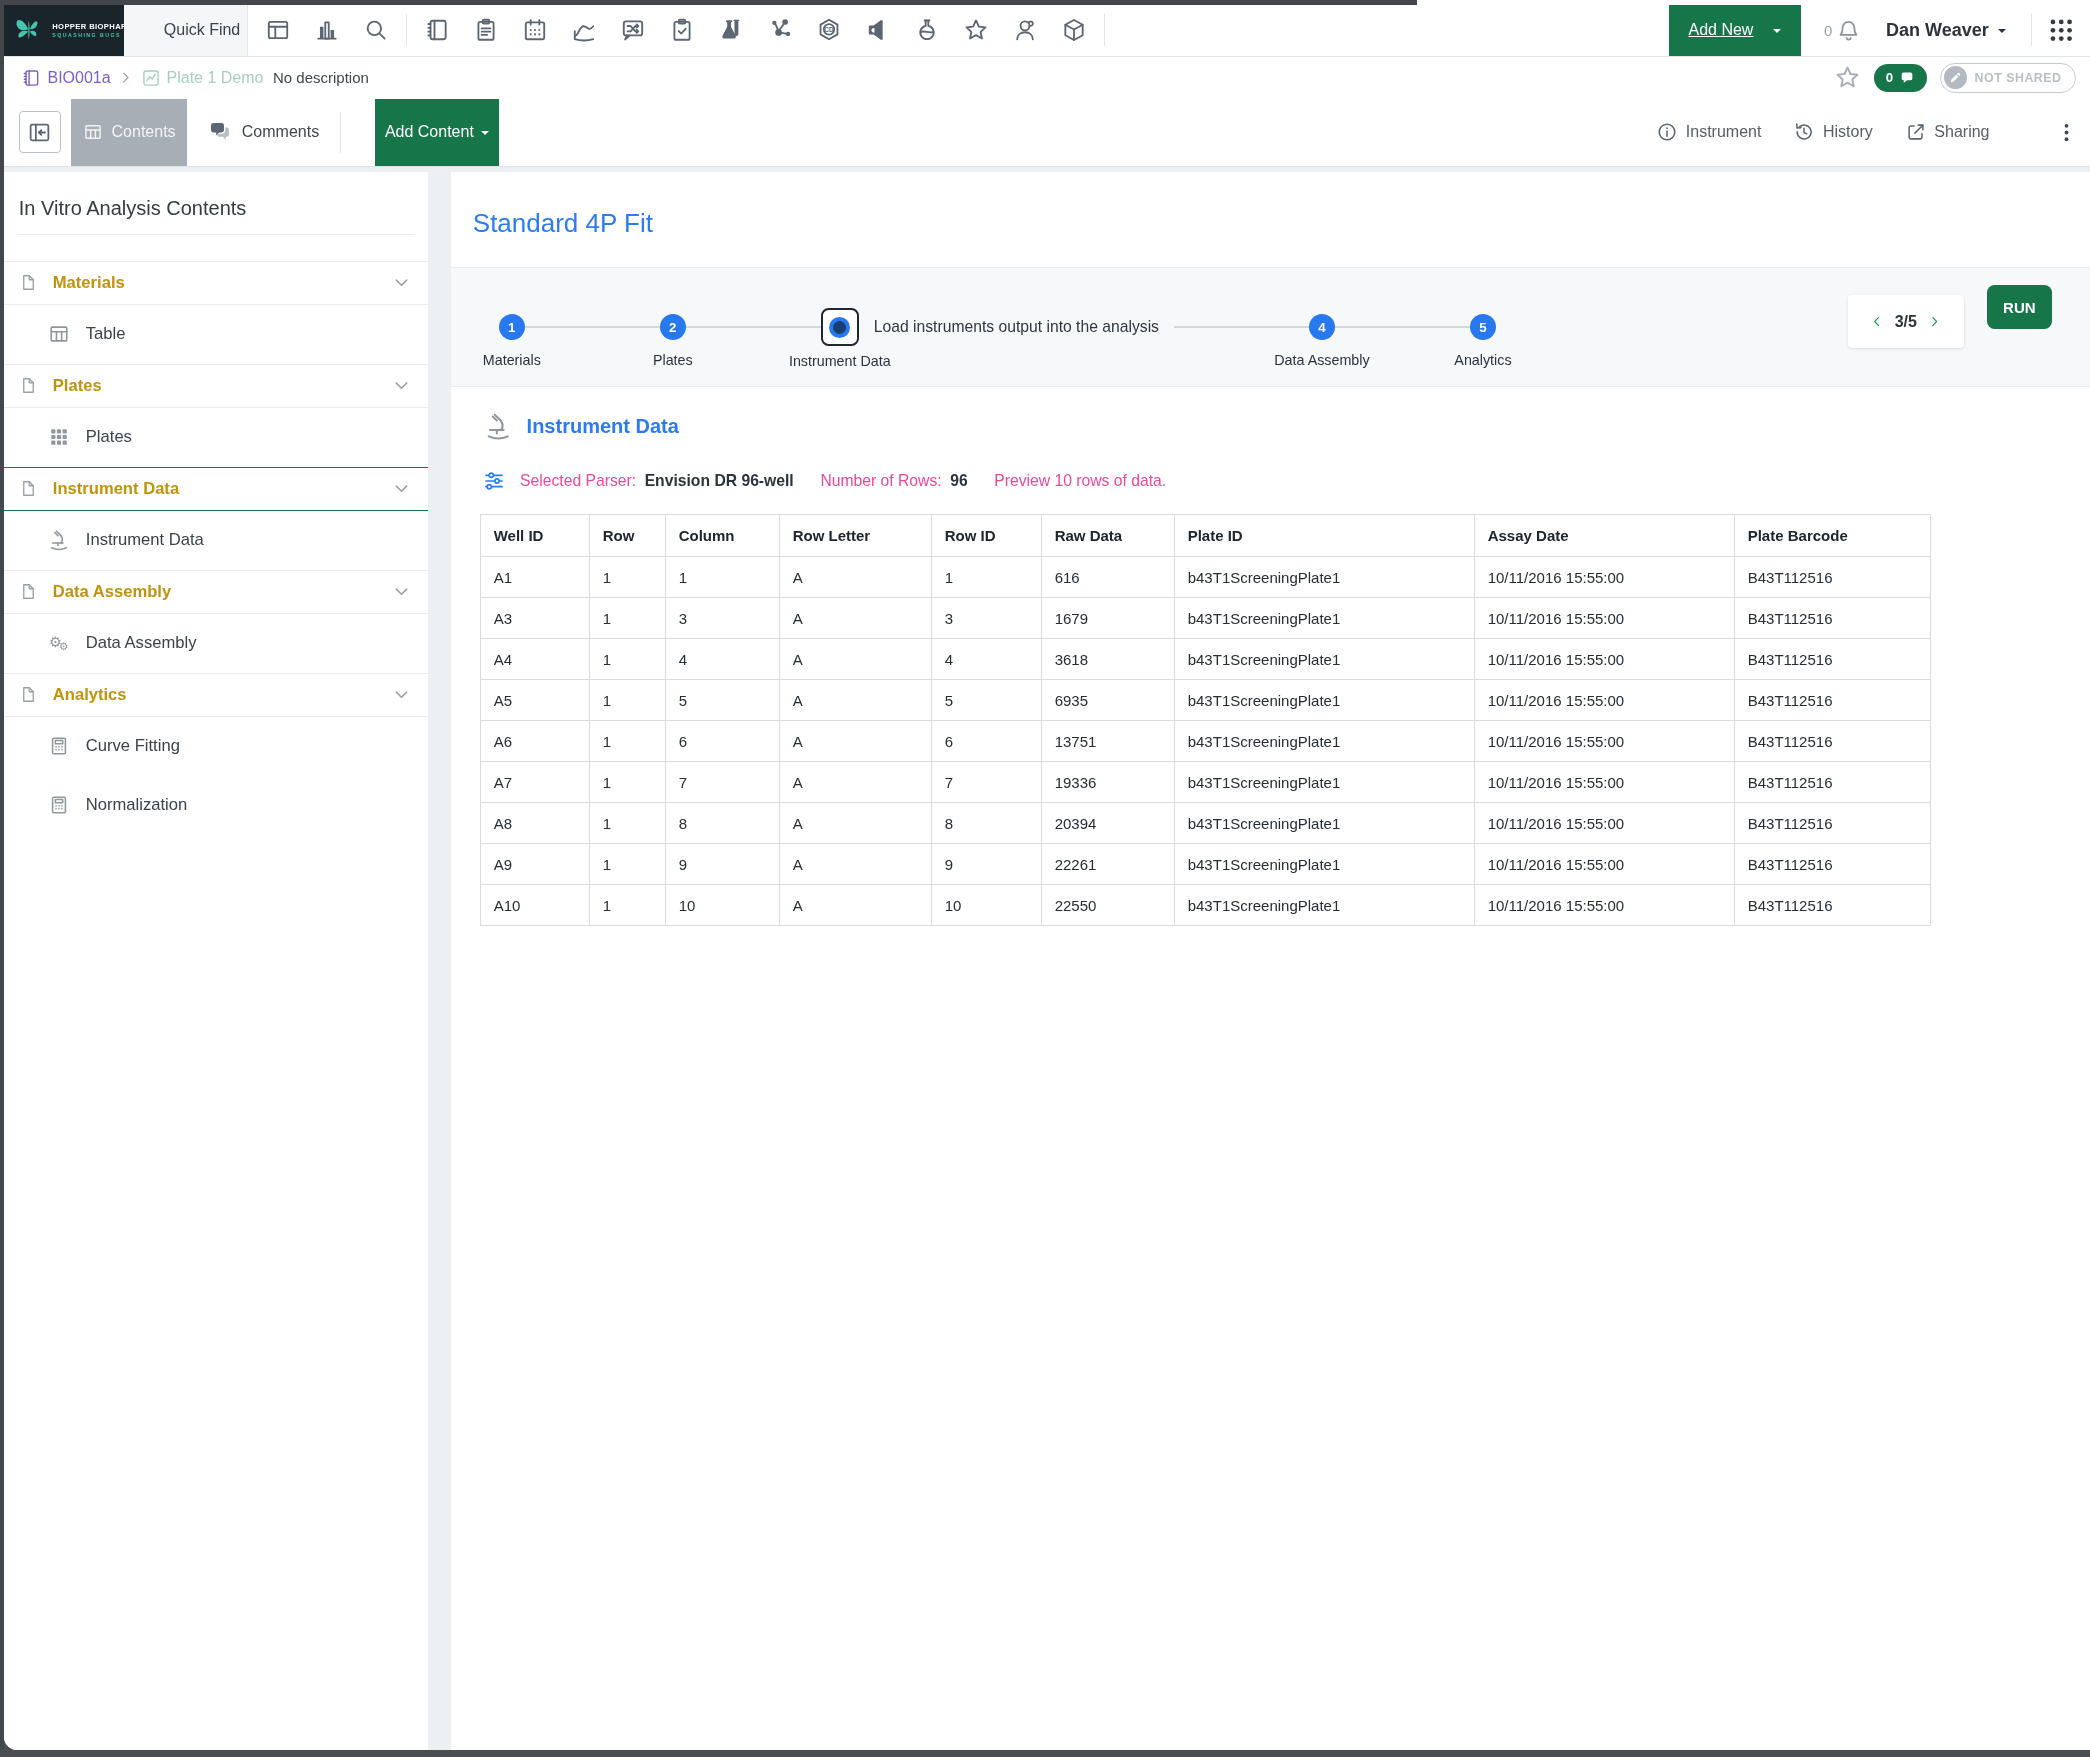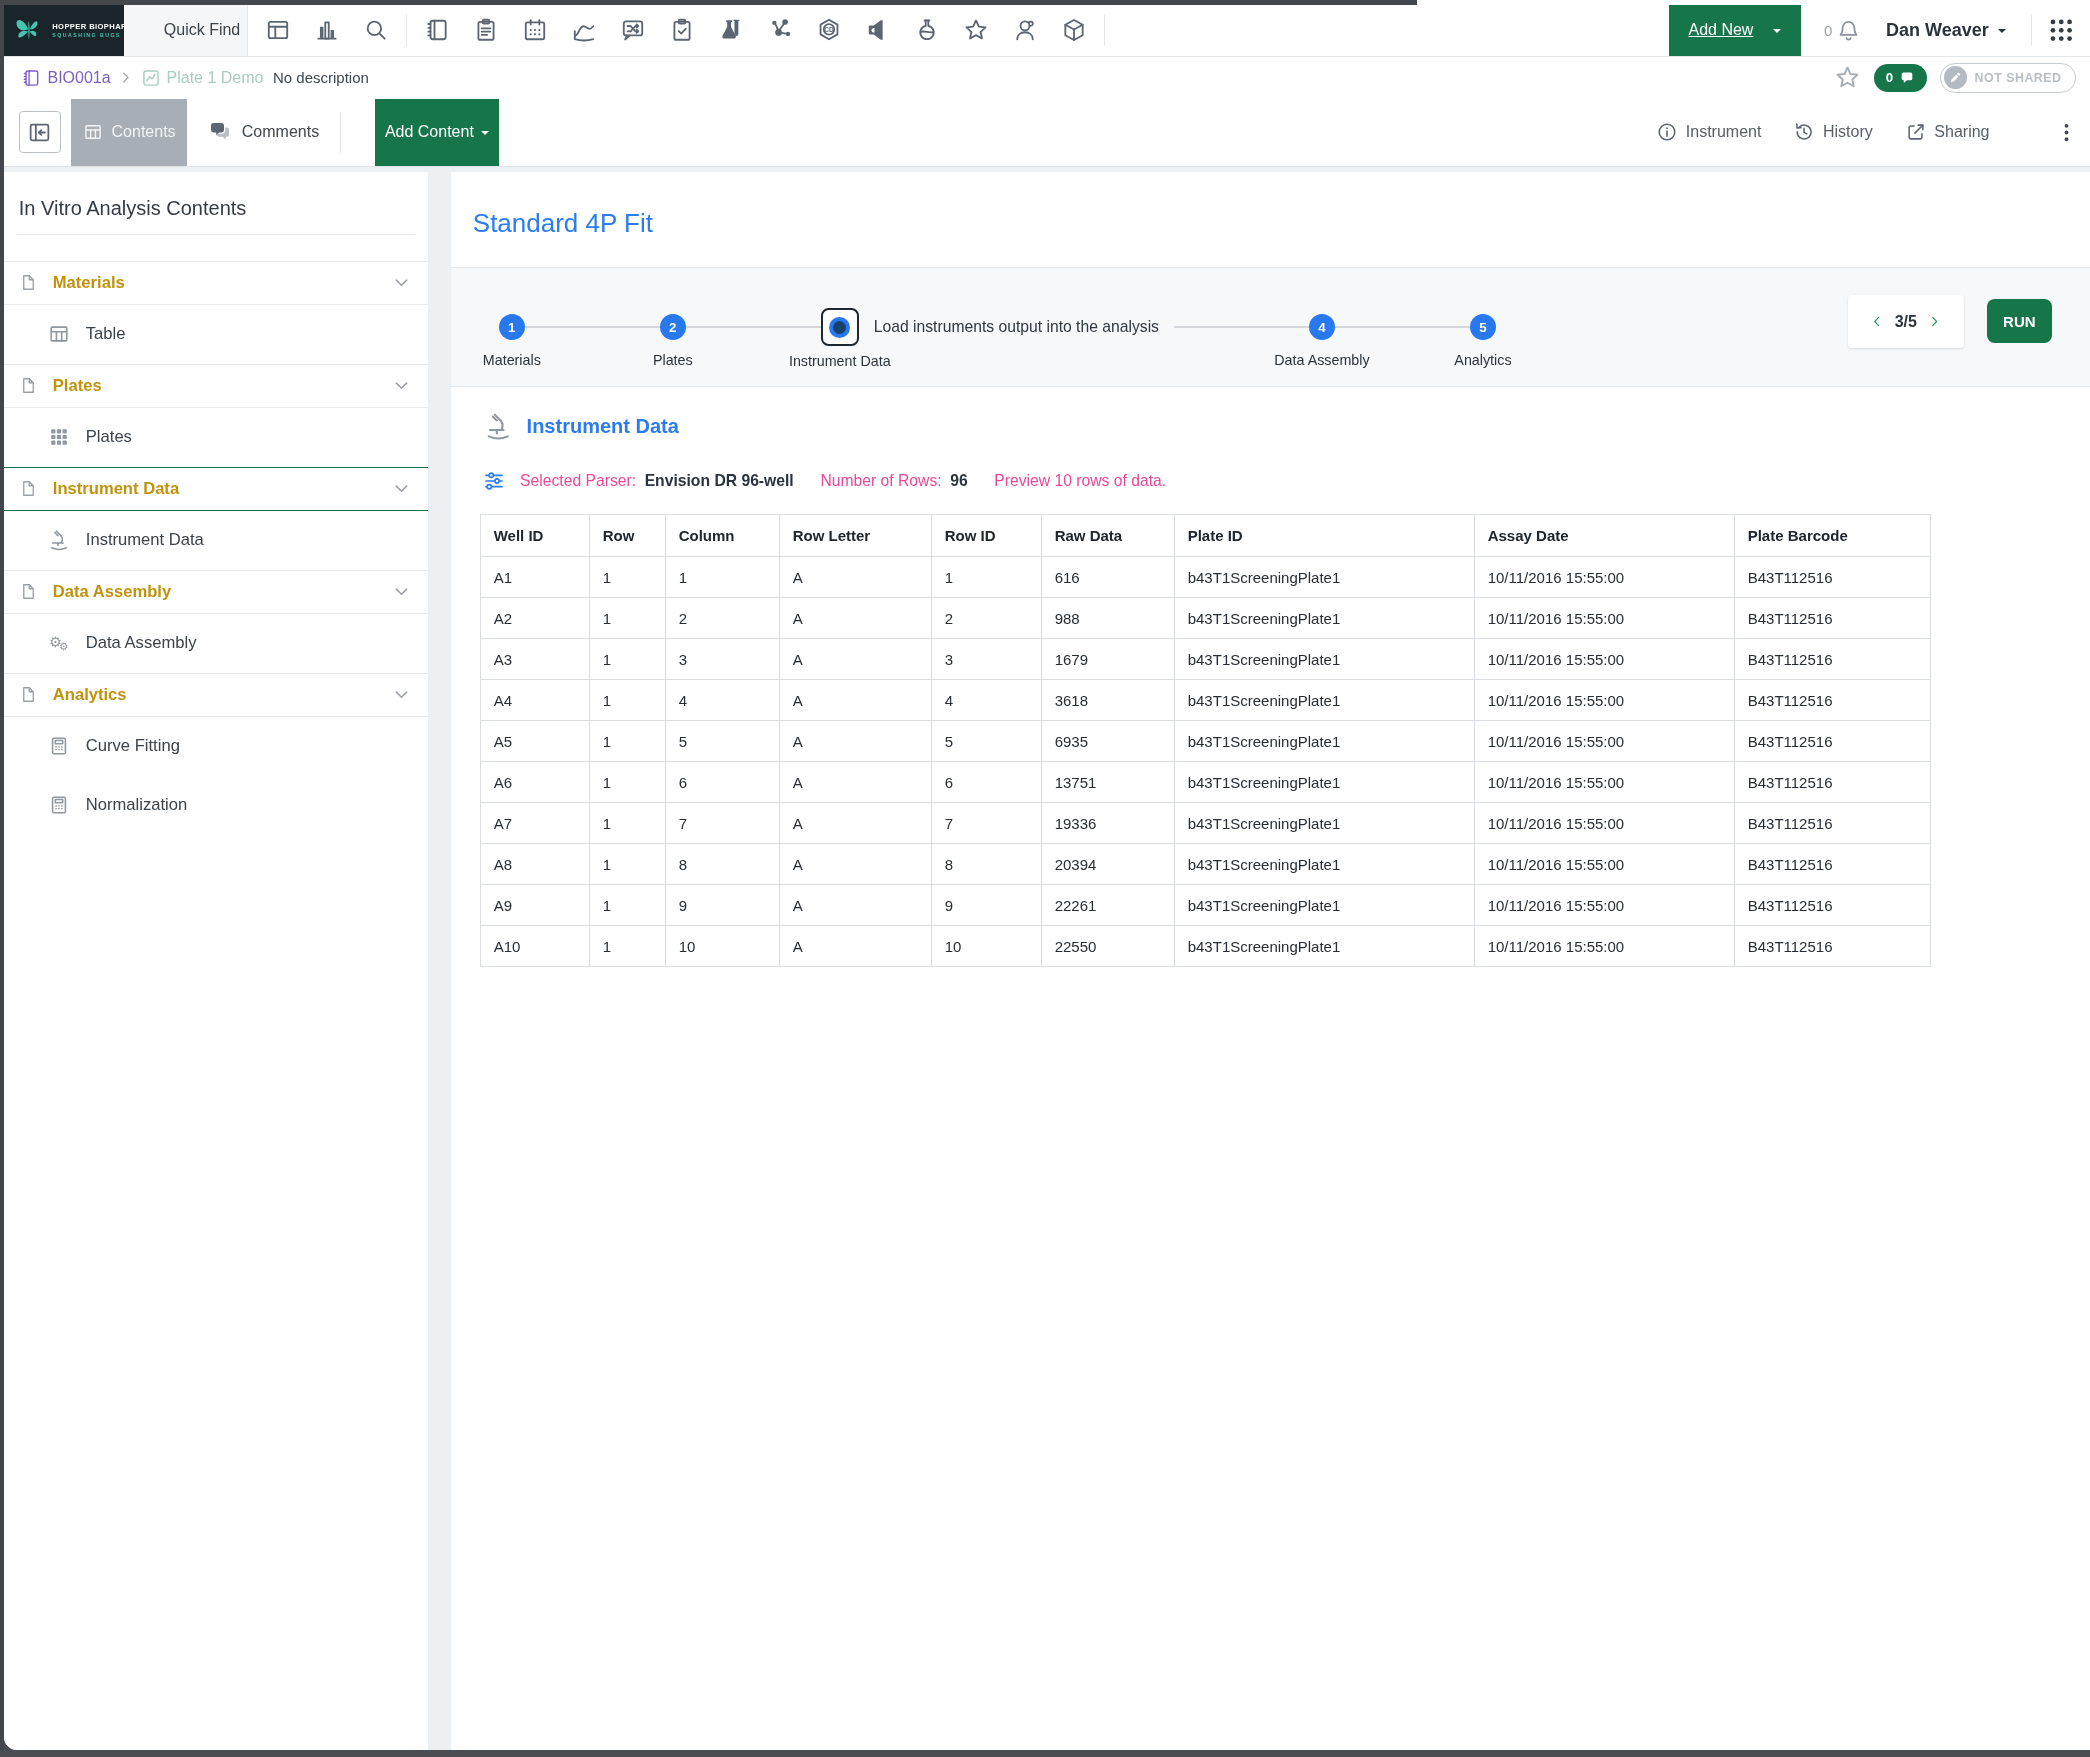--- a/index.html
+++ b/index.html
@@ -113,21 +113,21 @@
                  display:flex; align-items:center; justify-content:center; }
   .step-ring { width:21px; height:21px; border-radius:50%; border:4.8px solid #2878f0; background:#17406e; }
   .step-label { position:absolute; top:38px; left:50%; transform:translateX(-50%); white-space:nowrap; font-size:14.3px; color:#2b333c; }
   .step-node.current .step-label { top:45px; }
   .step-line { width:135px; height:1.9px; background:#d4d8dc; flex:none; }
   .step-desc { font-size:15.7px; color:#2f3740; margin:0 15px; white-space:nowrap; }
   .pager { position:absolute; right:127px; top:27px; width:116px; height:53px; background:#fff; border-radius:3.8px;
            box-shadow:0 1px 2.9px rgba(0,0,0,.12); display:flex; align-items:center; justify-content:center; gap:11.4px; }
   .pager .icon { width:13.3px; height:17px; color:#189a5a; cursor:pointer; }
   .pager-text { font-size:16px; font-weight:600; color:#2b333c; }
-  .run-btn { position:absolute; right:39px; top:31px; width:65px; height:44px; border-radius:7.6px; font-size:15px; font-weight:700; }
+  .run-btn { position:absolute; right:39px; top:17px; width:65px; height:44px; border-radius:7.6px; font-size:15px; font-weight:700; }
 
   .section-head { display:flex; align-items:center; gap:14.3px; margin:25px 0 0 33px; }
   .section-head .icon { width:28.5px; height:28.5px; color:#8f979f; }
   .section-title { font-size:20px; font-weight:700; color:#2b7cf0; }
   .parser-row { display:flex; align-items:center; gap:8.6px; margin:28.5px 0 0 31px; font-size:15.7px; }
   .parser-row .icon { width:24px; height:24px; color:#2b7bf3; margin-right:5.7px; }
   .muted { color:#ec4899; }
   .strong-val { color:#2b333c; font-weight:600; }
   .gap-lg { width:9.5px; }
 
@@ -753,31 +753,20 @@
               <td>1</td>
               <td>1</td>
               <td>A</td>
               <td>1</td>
               <td>616</td>
               <td>b43T1ScreeningPlate1</td>
               <td>10/11/2016 15:55:00</td>
               <td>B43T112516</td>
             </tr>
             <tr>
-              <td>A2</td>
-              <td>1</td>
-              <td>2</td>
-              <td>A</td>
-              <td>2</td>
-              <td>988</td>
-              <td>b43T1ScreeningPlate1</td>
-              <td>10/11/2016 15:55:00</td>
-              <td>B43T112516</td>
-            </tr>
-            <tr>
               <td>A3</td>
               <td>1</td>
               <td>3</td>
               <td>A</td>
               <td>3</td>
               <td>1679</td>
               <td>b43T1ScreeningPlate1</td>
               <td>10/11/2016 15:55:00</td>
               <td>B43T112516</td>
             </tr>

